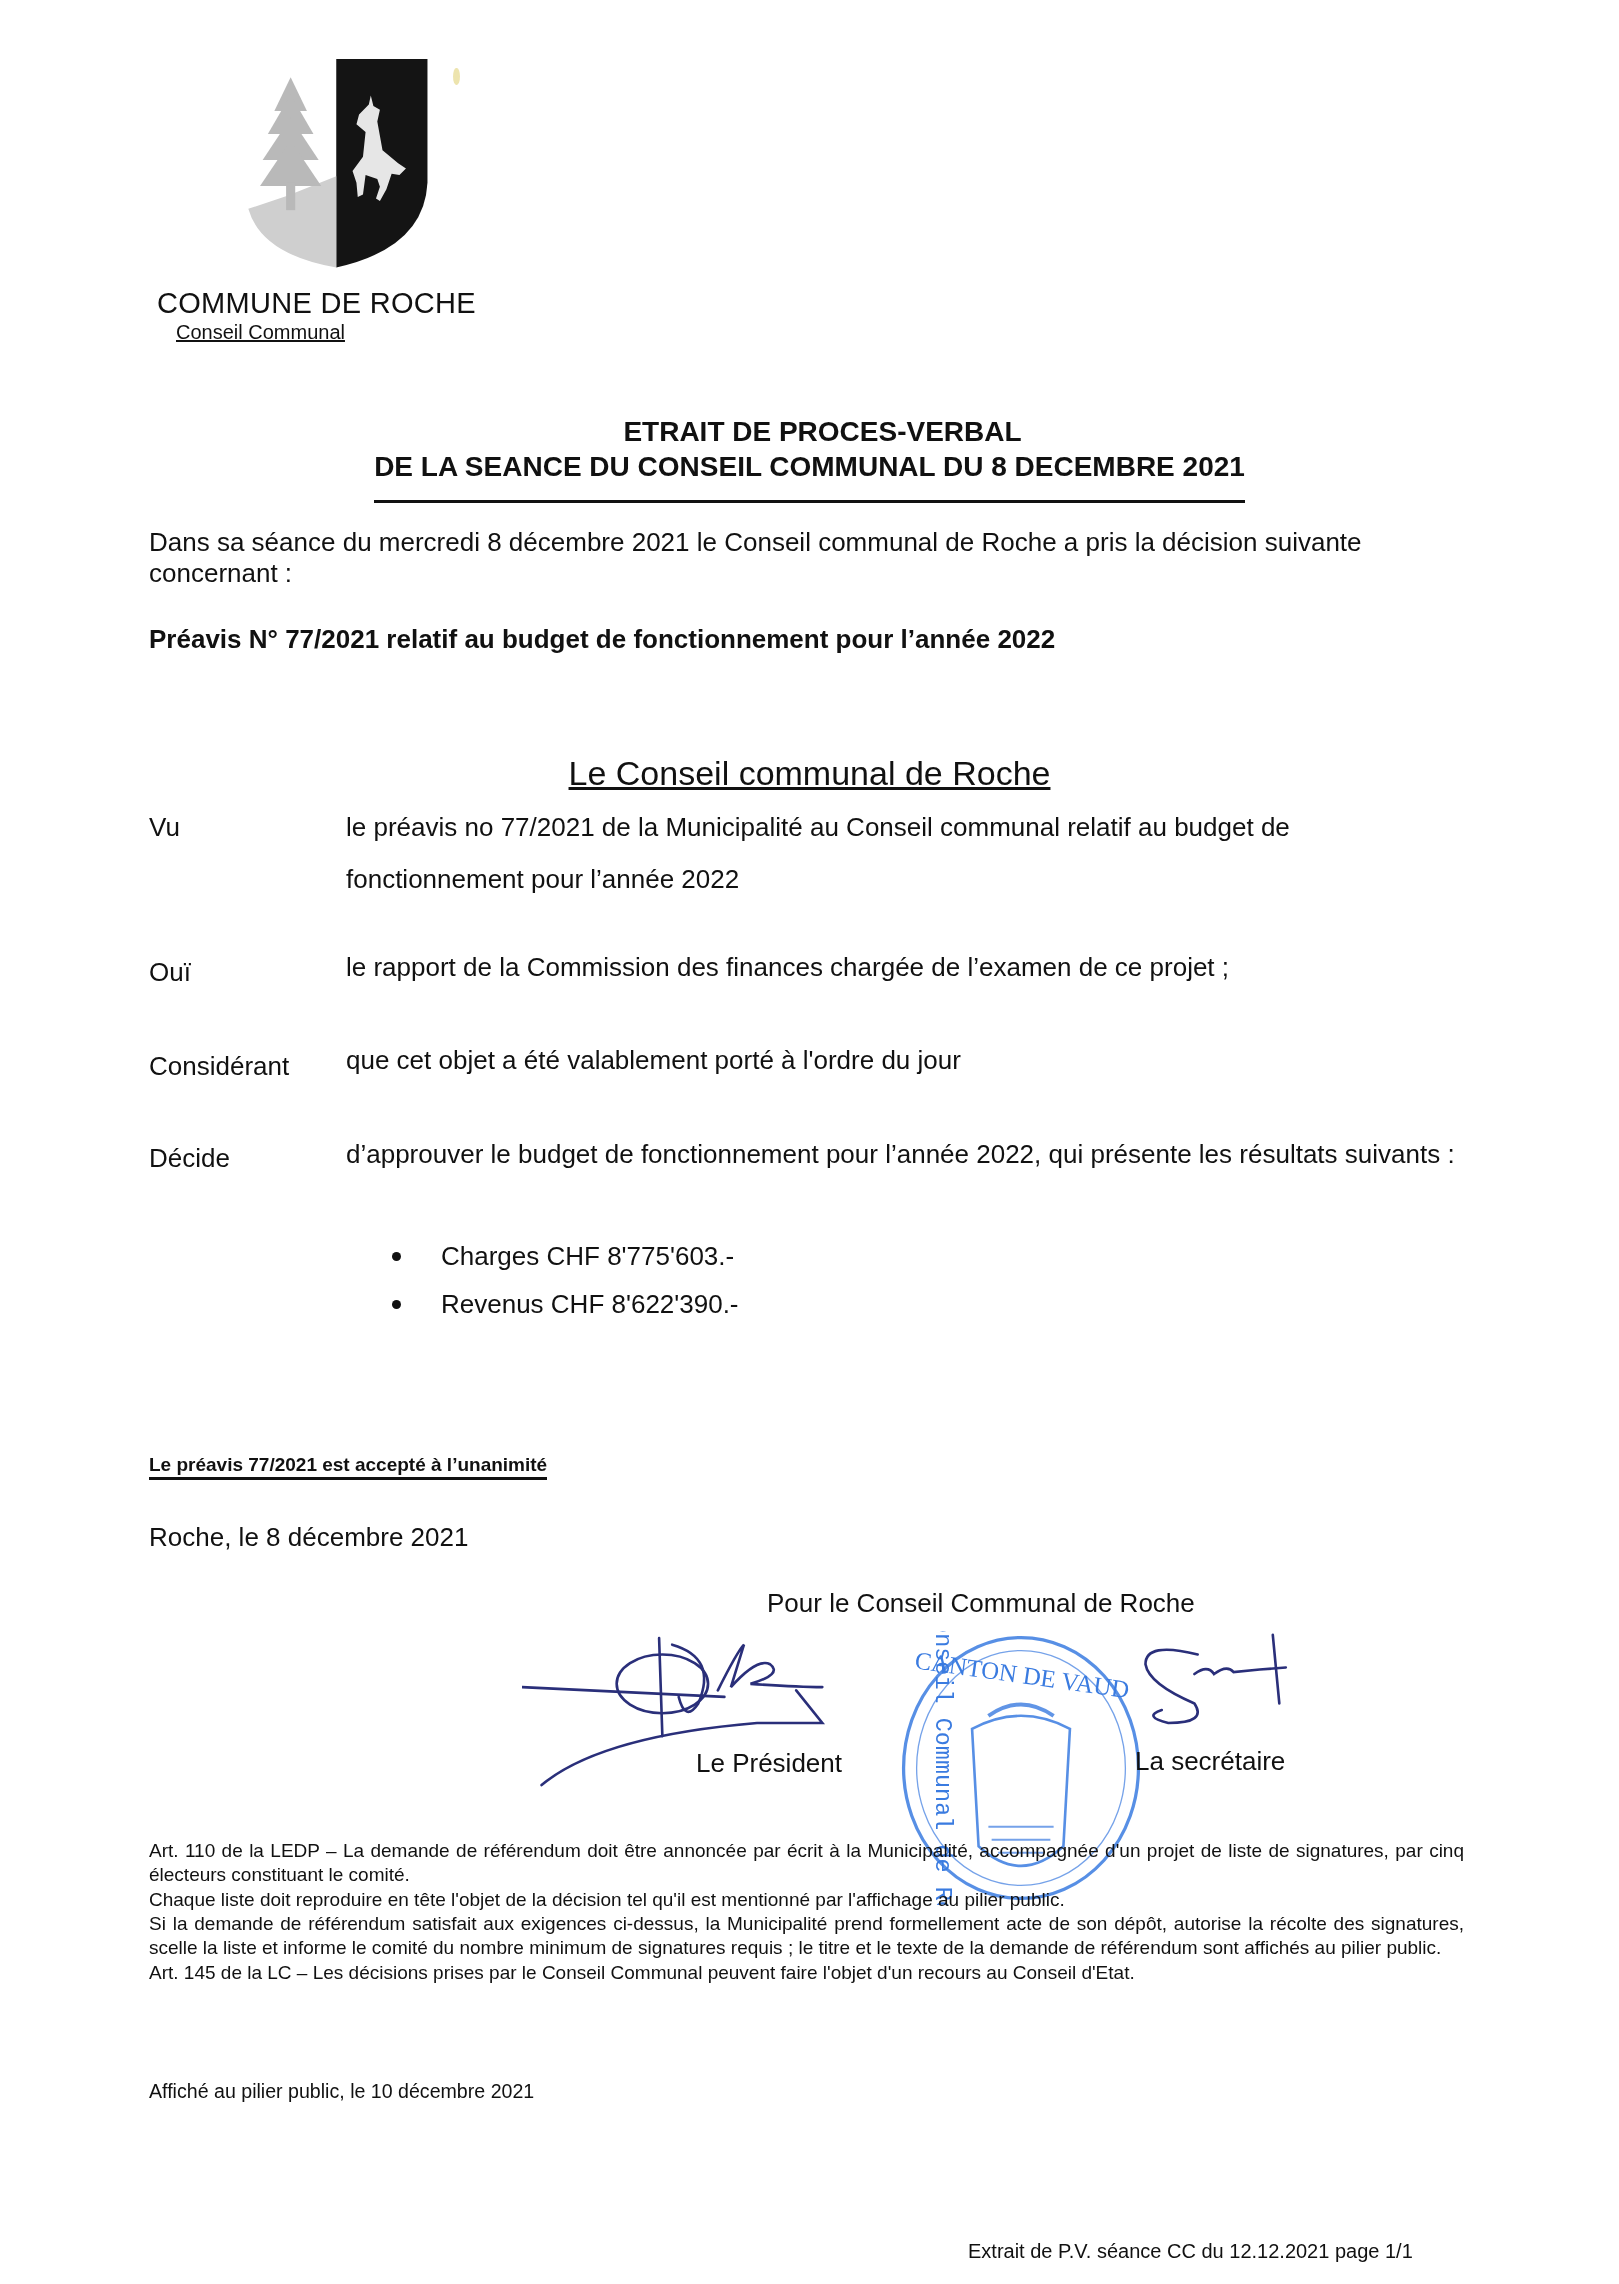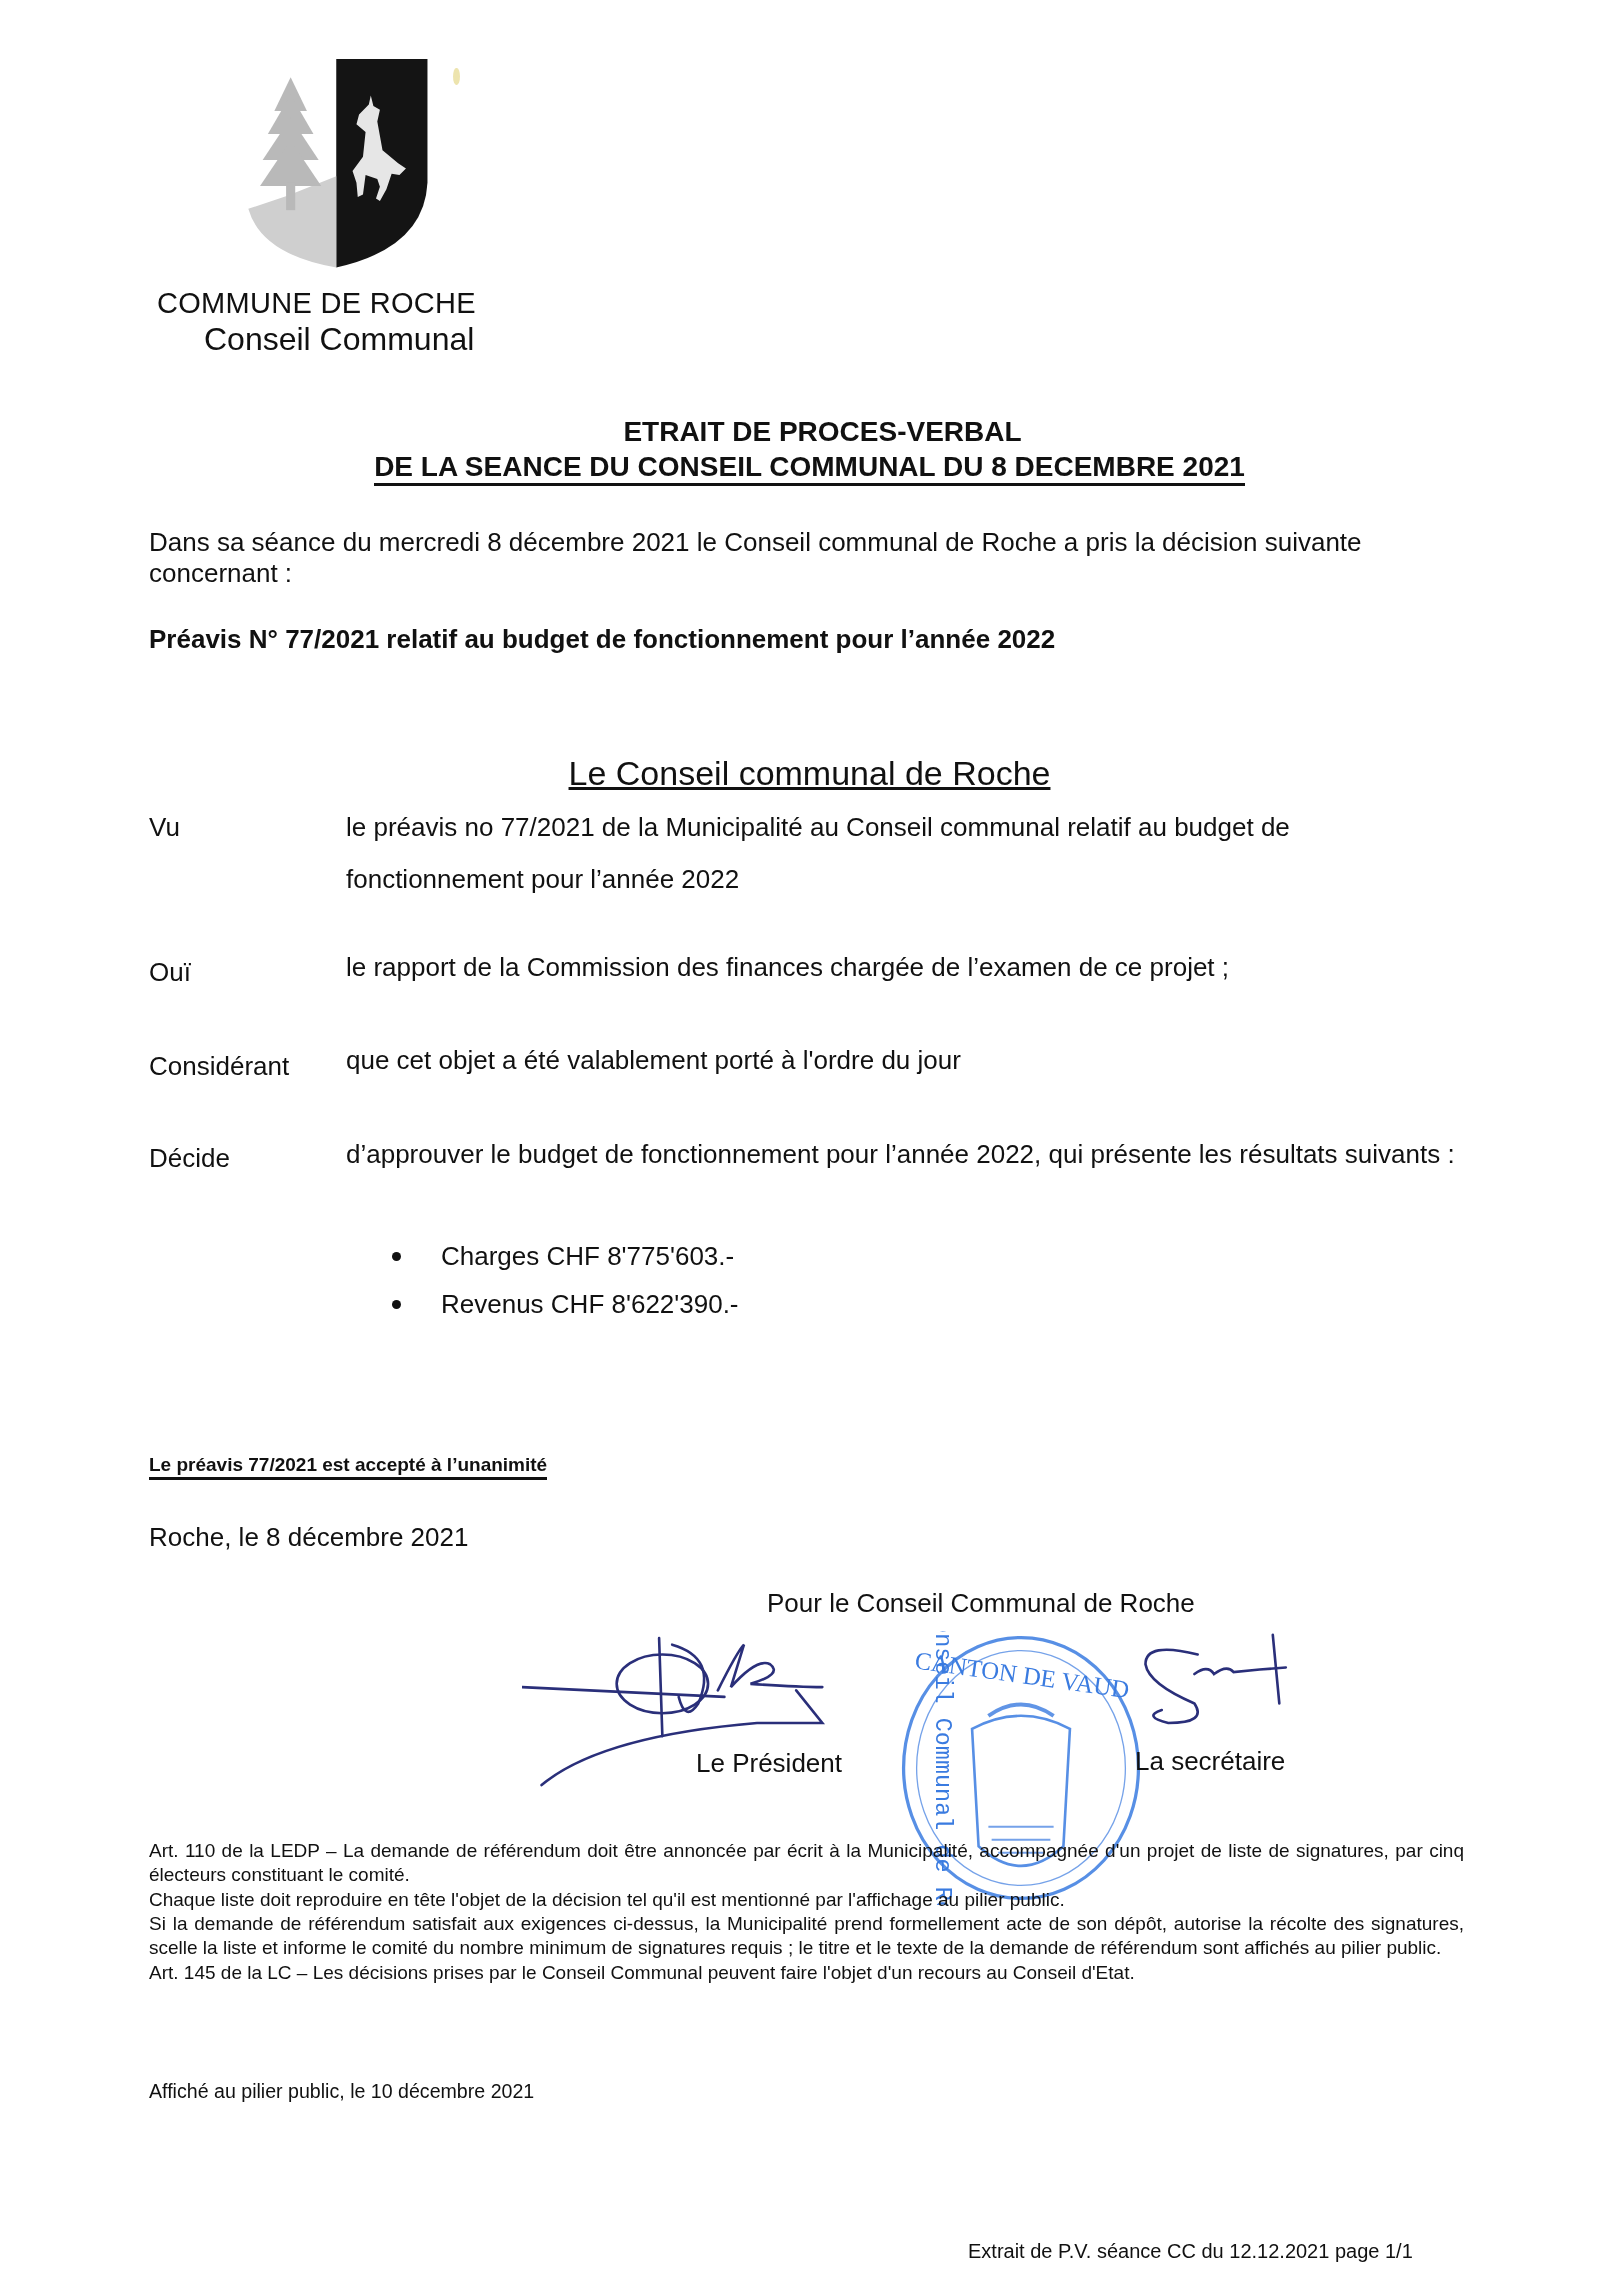--- a/index.html
+++ b/index.html
@@ -2,25 +2,25 @@
 <html style="font-size:10.4px"><head>
 <meta charset="utf-8">
 <style>
   html, body { margin: 0; padding: 0; background: #ffffff; }
   body { width: 1619px; height: 2284px; position: relative; overflow: hidden;
          font-family: "Liberation Sans", sans-serif; color: #111; }
   .abs { position: absolute; }
   .crest { left: 235px; top: 59px; width: 196px; height: 215px; }
   .speck { left: 453px; top: 68px; width: 6.5px; height: 17px; border-radius: 50%; background: #e8dd9a; opacity: .8; }
   .hdr1 { left: 157px; top: 287px; font-size: 29px; letter-spacing: 0.3px; }
-  .hdr2 { left: 204px; top: 321px; font-size: 32px; }
+  .hdr2 { left: 176px; top: 321px; font-size: 20px; text-decoration: underline; }
   .title { left: 0; width: 1619px; text-align: center; font-weight: bold; font-size: 28px; line-height: 1.2; }
   .t1 { top: 415px; padding-left: 13px; }
   .t2 { top: 450px; }
-  .t2 span { border-bottom: 3.3px solid #111; padding-bottom: 1px; }
+  .t2 span { border-bottom: 3.3px solid #111; padding-bottom: 18px; }
   .p { font-size: 26px; line-height: 1.2; }
   .intro { left: 149px; top: 527px; width: 1305px; }
   .preavis { left: 149px; top: 624px; font-weight: bold; font-size: 26px; }
   .council { left: 0; width: 1619px; text-align: center; top: 754px; font-size: 34px; text-decoration: underline; }
   .lbl { left: 149px; font-size: 26px; }
   .txt { left: 346px; width: 1109px; font-size: 26px; line-height: 52px; }
   ul.res { list-style: none; margin: 0; padding: 0; left: 392px; top: 1232px; font-size: 26px; }
   ul.res li { height: 48px; display: flex; align-items: center; }
   ul.res li .dot { width: 9px; height: 9px; background: #111; border-radius: 50%; margin-right: 40px; }
   .accepted { left: 149px; top: 1454px; font-weight: bold; font-size: 19px; border-bottom: 3.3px solid #111; padding-bottom: 1.3px; }

